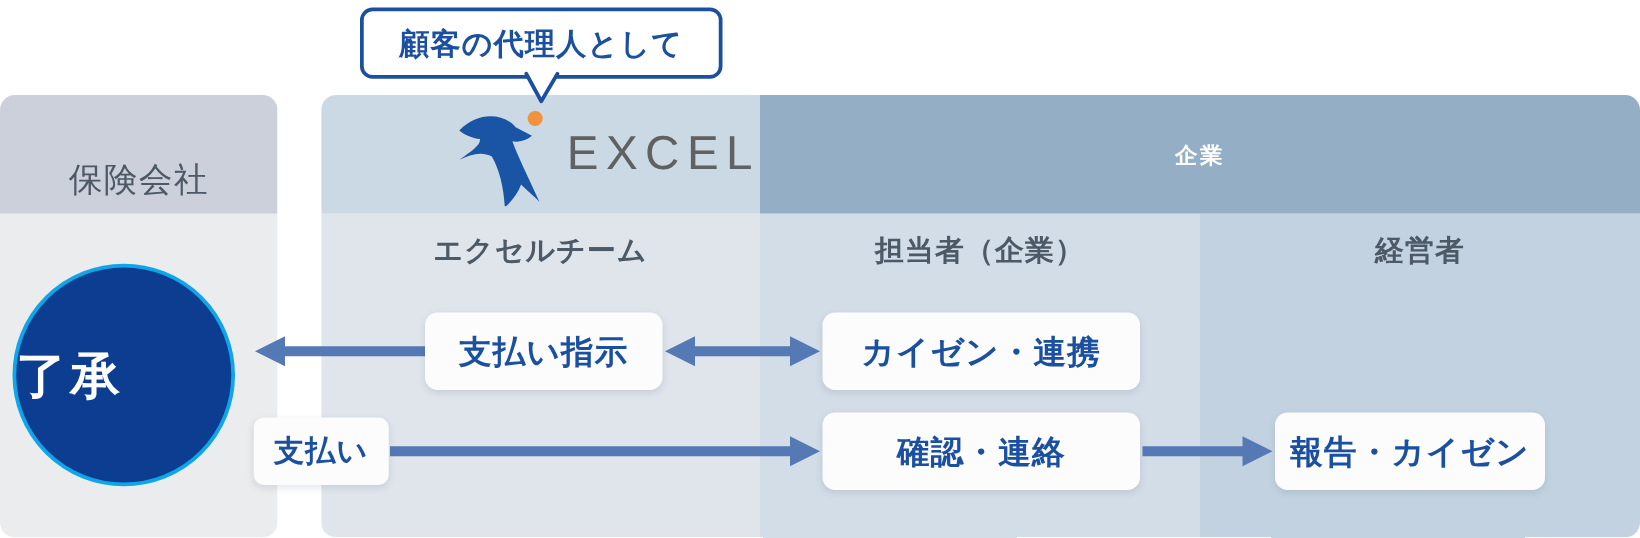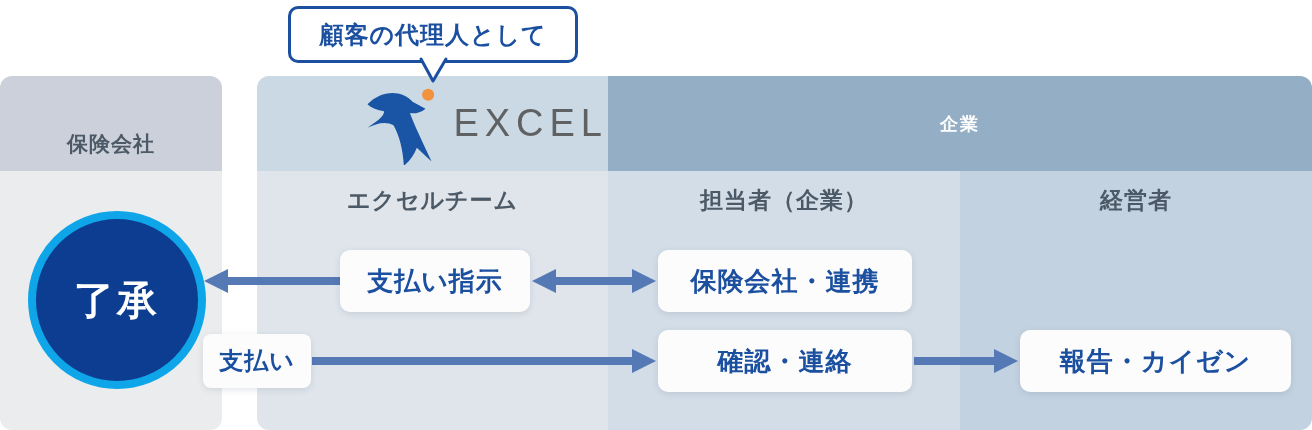--- a/index.html
+++ b/index.html
@@ -30,21 +30,21 @@
   }
   .bubble span{color:var(--accent);font-size:24px;font-weight:600;letter-spacing:1px;}
   .bubble-pointer{position:absolute;left:413px;top:56px;z-index:6;}
 
   
   .ins-col{
     position:absolute;left:0;top:76px;width:222px;height:354px;
     border-radius:12px;overflow:hidden;display:flex;flex-direction:column;z-index:1;
   }
   .ins-header{height:95px;background:var(--ins-header);display:flex;align-items:center;justify-content:center;}
-  .ins-header span{color:var(--label-gray);font-size:21px;font-weight:700;letter-spacing:1px;margin-top:40px;}
+  .ins-header span{color:var(--label-gray);font-size:27px;font-weight:400;letter-spacing:1px;margin-top:40px;}
   .ins-body{flex:1;background:var(--ins-body);}
 
   
   .main{
     position:absolute;left:257px;top:76px;width:1055px;height:354px;
     border-radius:12px;overflow:hidden;z-index:1;
   }
   .main-header{display:flex;height:95px;}
   .excel-header{width:351px;background:var(--excel-header);display:flex;align-items:center;justify-content:flex-end;gap:10px;}
   .kigyo-header{width:704px;background:var(--kigyo-header);display:flex;align-items:center;justify-content:center;}
@@ -54,37 +54,37 @@
 
   .main-body{display:flex;height:259px;}
   .col{padding-top:14px;text-align:center;}
   .col span{color:var(--label-gray);font-size:23px;font-weight:600;letter-spacing:1px;}
   .col-excel{width:351px;background:var(--col-excel);}
   .col-staff{width:352px;background:var(--col-staff);}
   .col-manager{width:352px;background:var(--col-manager);}
 
   
   .approval-circle{
-    position:absolute;left:28px;top:211px;width:178px;height:178px;border-radius:50%;
-    background:var(--circle);border:8px solid #0ea5e9;z-index:3;
-    display:flex;align-items:center;justify-content:center;
+    position:absolute;left:10px;top:211px;width:178px;height:178px;border-radius:50%;
+    background:var(--circle);border:3px solid #0ea5e9;z-index:3;
+    display:flex;align-items:center;justify-content:flex-start;
   }
   .approval-circle span{color:#fff;font-size:40px;font-weight:600;letter-spacing:3px;}
 
   
   .flow-box{
     position:absolute;background:#fcfcfc;border-radius:10px;z-index:3;
     display:flex;align-items:center;justify-content:center;
     box-shadow:0 2px 6px rgba(60,80,110,.14);
   }
   .flow-box span{color:var(--accent);font-size:26px;font-weight:600;letter-spacing:1px;}
   .box-instruction{left:340px;top:250px;width:190px;height:62px;}
   .box-status{left:658px;top:250px;width:254px;height:62px;}
   .box-confirm{left:658px;top:330px;width:254px;height:62px;}
-  .box-report{left:1020px;top:330px;width:271px;height:62px;font-family:Liberation Serif, serif;}
+  .box-report{left:1020px;top:330px;width:216px;height:62px;font-family:Liberation Serif, serif;}
   .box-payment{left:203px;top:334px;width:108px;height:54px;border-radius:8px;z-index:4;}
   .box-payment span{font-size:24px;}
 
   
   .arrows{position:absolute;left:0;top:0;z-index:2;}
 </style>
 </head>
 <body>
 
 <div class="stage">
@@ -135,21 +135,21 @@
   </div>
 
   <div class="approval-circle">
     <span>了承</span>
   </div>
 
   <div class="flow-box box-instruction">
     <span>支払い指示</span>
   </div>
   <div class="flow-box box-status">
-    <span>保険会社・連携</span>
+    <span>カイゼン・連携</span>
   </div>
   <div class="flow-box box-confirm">
     <span>確認・連絡</span>
   </div>
   <div class="flow-box box-report">
     <span>報告・カイゼン</span>
   </div>
   <div class="flow-box box-payment">
     <span>支払い</span>
   </div>

